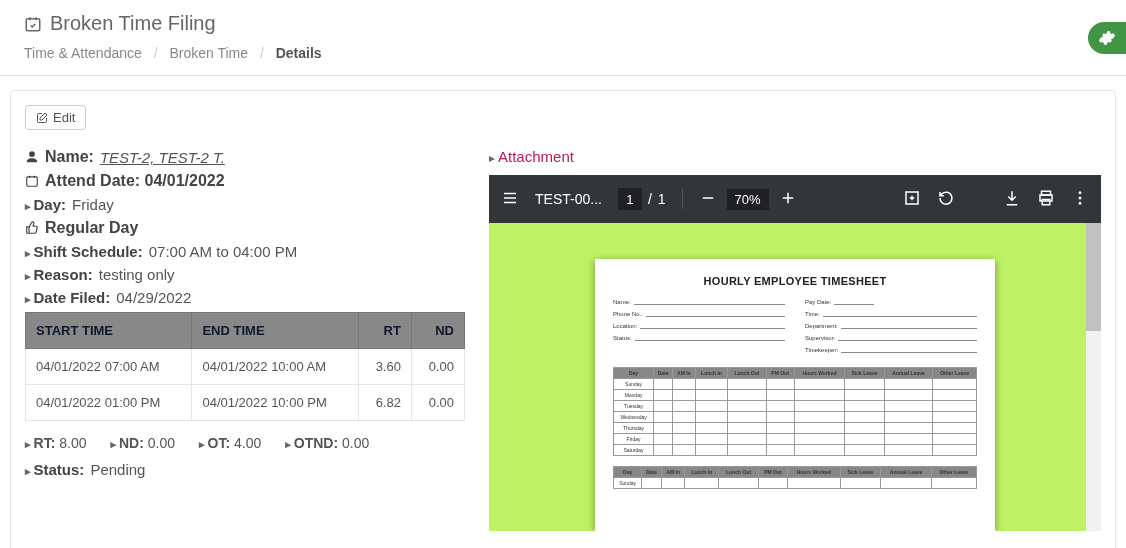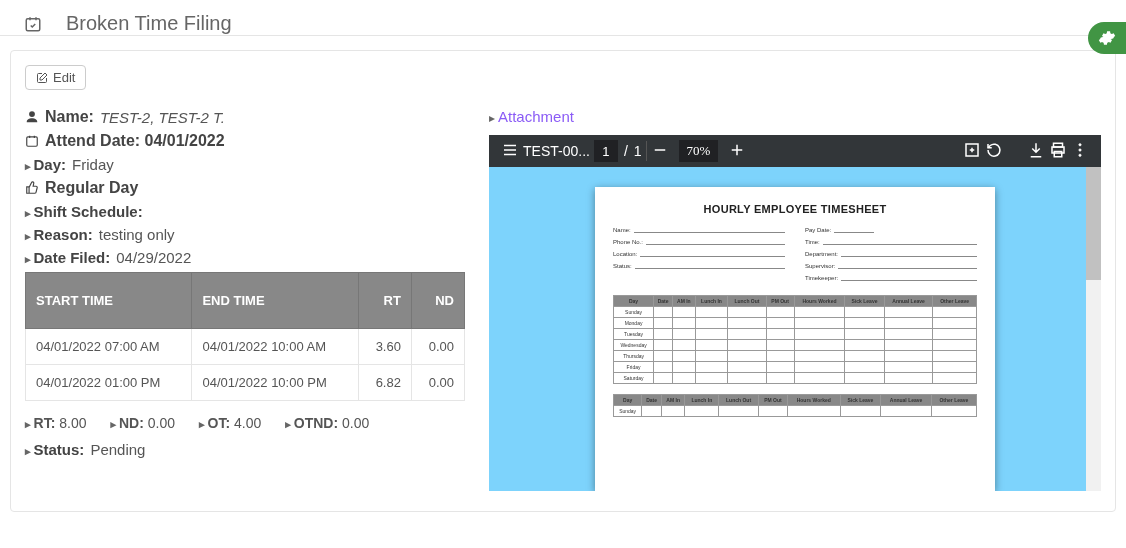--- a/index.html
+++ b/index.html
@@ -1,59 +1,59 @@
 <!DOCTYPE html>
 <html><head>
   <meta charset="utf-8">
   <style>
     * { box-sizing: border-box; margin: 0; padding: 0; }
     body { font-family: -apple-system, "Helvetica Neue", Arial, sans-serif; font-size: 14px; color: #555; background: #fff; width: 1126px; }
     .page-header { padding: 12px 24px 0 24px; }
-    .page-title { font-size: 20px; font-weight: 400; color: #666; display: flex; align-items: center; gap: 24px; }
+    .page-title { font-size: 20px; font-weight: 400; color: #666; display: flex; align-items: center; gap: 8px; }
     .page-title svg { width: 18px; height: 18px; stroke: #666; fill: none; }
     .breadcrumb { margin-top: 10px; font-size: 14px; color: #888; padding-bottom: 14px; }
     .breadcrumb .sep { margin: 0 8px; color: #ccc; }
     .breadcrumb .current { font-weight: 600; color: #555; }
     .hr { border-top: 1px solid #e5e5e5; }
     .card { border: 1px solid #e5e5e5; border-radius: 4px; margin: 14px 10px 0 10px; padding: 14px 14px 20px 14px; }
     .edit-btn { border: 1px solid #ccc; border-radius: 4px; background: #fff; color: #555; font-size: 13px; padding: 4px 10px; cursor: pointer; display: inline-flex; align-items: center; gap: 5px; }
     .edit-btn svg { width: 12px; height: 12px; }
     .content-grid { display: flex; margin-top: 18px; gap: 24px; }
     .left-col { flex: 0 0 440px; }
     .right-col { flex: 1; }
     .info-line { margin-bottom: 6px; font-size: 15px; display: flex; align-items: center; gap: 6px; }
     .info-line.bold .label { font-weight: 700; color: #444; font-size: 16px; }
     .info-line.sub .label { font-weight: 600; color: #444; }
     .info-line svg { width: 14px; height: 14px; flex-shrink: 0; }
-    .italic { font-style: italic; }
+    .italic { font-style: italic; text-decoration: underline; }
     .caret::before { content: "▸"; font-size: 11px; color: #666; margin-right: 3px; }
     .section-title { font-size: 17px; font-weight: 400; color: #444; margin-top: 14px; margin-bottom: 10px; display: flex; align-items: center; gap: 6px; }
     .section-title svg { width: 15px; height: 15px; }
     table { width: 100%; border-collapse: collapse; font-size: 13px; margin-bottom: 14px; }
-    thead th { background: #888; color: #ffffff; font-weight: 600; text-align: left; padding: 20px 10px; border: 1px solid #777; }
+    thead th { background: #888; color: #0f172a; font-weight: 600; text-align: left; padding: 10px 10px; border: 1px solid #777; }
     thead th.num { text-align: right; }
     tbody td { padding: 10px 10px; border: 1px solid #e5e5e5; color: #555; }
     tbody td.num { text-align: right; }
     .totals { display: flex; flex-wrap: wrap; gap: 24px; margin-top: 6px; margin-bottom: 10px; font-size: 14px; }
     .totals .item .caret { font-weight: 600; }
     .totals .label { font-weight: 600; }
-    .attachment-title { font-size: 15px; color: #8b5cf6; margin-bottom: 10px; }
+    .attachment-title { font-size: 15px; color: #be185d; margin-bottom: 10px; }
     .attachment-title .caret::before { font-size: 12px; }
     .pdf-viewer { background: #323639; height: 356px; display: flex; flex-direction: column; position: relative; }
-    .pdf-toolbar { height: 32px; background: #323639; display: flex; align-items: center; padding: 0 12px; gap: 4px; color: #fff; font-size: 14px; }
+    .pdf-toolbar { height: 48px; background: #323639; display: flex; align-items: center; padding: 0 12px; gap: 16px; color: #fff; font-size: 14px; }
     .pdf-toolbar .hamburger svg { width: 20px; height: 20px; }
     .pdf-toolbar .filename { font-weight: 500; max-width: 80px; white-space: nowrap; overflow: hidden; text-overflow: ellipsis; }
     .pdf-toolbar .page-ind { display: flex; align-items: center; gap: 6px; }
     .pdf-toolbar .page-input { background: #202124; color: #fff; border: none; width: 24px; height: 22px; text-align: center; font-size: 13px; }
     .pdf-toolbar .divider { width: 1px; height: 20px; background: #555; }
     .pdf-toolbar .zoom { display: flex; align-items: center; gap: 10px; }
-    .pdf-toolbar .zoom-pct { background: #202124; padding: 3px 8px; font-size: 13px; font-family: Liberation Serif, serif; }
+    .pdf-toolbar .zoom-pct { background: #202124; padding: 3px 8px; font-size: 13px; }
     .pdf-toolbar .icon-btn svg { width: 18px; height: 18px; stroke: #fff; }
     .pdf-toolbar .spacer { flex: 1; }
-    .pdf-body { flex: 1; background: #7dd3fc; display: flex; justify-content: center; padding-top: 20px; overflow: hidden; position: relative; }
+    .pdf-body { flex: 1; background: #bef264; display: flex; justify-content: center; padding-top: 36px; overflow: hidden; position: relative; }
     .pdf-scroll { position: absolute; right: 0; top: 0; width: 15px; height: 100%; background: #f1f1f1; }
     .pdf-scroll-thumb { width: 100%; height: 35%; background: #c1c1c1; }
     .sheet { background: #fff; width: 400px; padding: 16px 18px; box-shadow: 0 2px 8px rgba(0,0,0,.4); font-size: 8px; }
     .sheet h4 { text-align: center; font-size: 11px; font-weight: 700; letter-spacing: .3px; margin-bottom: 10px; color: #222; }
     .sheet .fields { display: flex; gap: 20px; margin-bottom: 10px; }
     .sheet .fields .col { flex: 1; }
     .sheet .fld { display: flex; align-items: flex-end; margin-bottom: 4px; gap: 3px; }
     .sheet .fld span { font-size: 6px; color: #333; white-space: nowrap; }
     .sheet .fld .line { flex: 1; border-bottom: 1px solid #888; height: 8px; }
     .sheet-table { width: 100%; border-collapse: collapse; margin-bottom: 10px; }
@@ -66,20 +66,27 @@
 <body>
 
 <div class="page-header">
   <div class="page-title">
     <svg viewBox="0 0 24 24" stroke-width="2">
         <rect x="3" y="5" width="18" height="16" rx="2"></rect>
         <path d="M8 3v4M16 3v4M9 14l2 2 4-4"></path>
       </svg>
     <span>Broken Time Filing</span>
   </div>
+  <div class="breadcrumb">
+    <span>Time &amp; Attendance</span>
+    <span class="sep">/</span>
+    <span>Broken Time</span>
+    <span class="sep">/</span>
+    <span class="current">Details</span>
+  </div>
 </div>
 <div class="hr"></div>
 
 <div class="card">
   <button class="edit-btn">
     <svg viewBox="0 0 24 24" fill="none" stroke="currentColor" stroke-width="2">
         <path d="M12 3H5a2 2 0 0 0-2 2v14a2 2 0 0 0 2 2h14a2 2 0 0 0 2-2v-7"></path>
         <path d="M18 2l4 4-10 10H8v-4z"></path>
       </svg>
     <span>Edit</span>
@@ -106,20 +113,21 @@
         <span>Friday</span>
       </div>
       <div class="info-line bold">
         <svg viewBox="0 0 24 24" fill="none" stroke="#444" stroke-width="2">
             <path d="M7 10v11H3V10zM21 11a2 2 0 0 0-2-2h-5l1-5a2 2 0 0 0-4-1l-4 8v10h10a2 2 0 0 0 2-2z"></path>
           </svg>
         <span class="label">Regular Day</span>
       </div>
       <div class="info-line sub">
         <span class="caret label">Shift Schedule:</span>
+        <span>07:00 AM to 04:00 PM</span>
       </div>
       <div class="info-line sub">
         <span class="caret label">Reason:</span>
         <span>testing only</span>
       </div>
       <div class="info-line sub">
         <span class="caret label">Date Filed:</span>
         <span>04/29/2022</span>
       </div>
 

